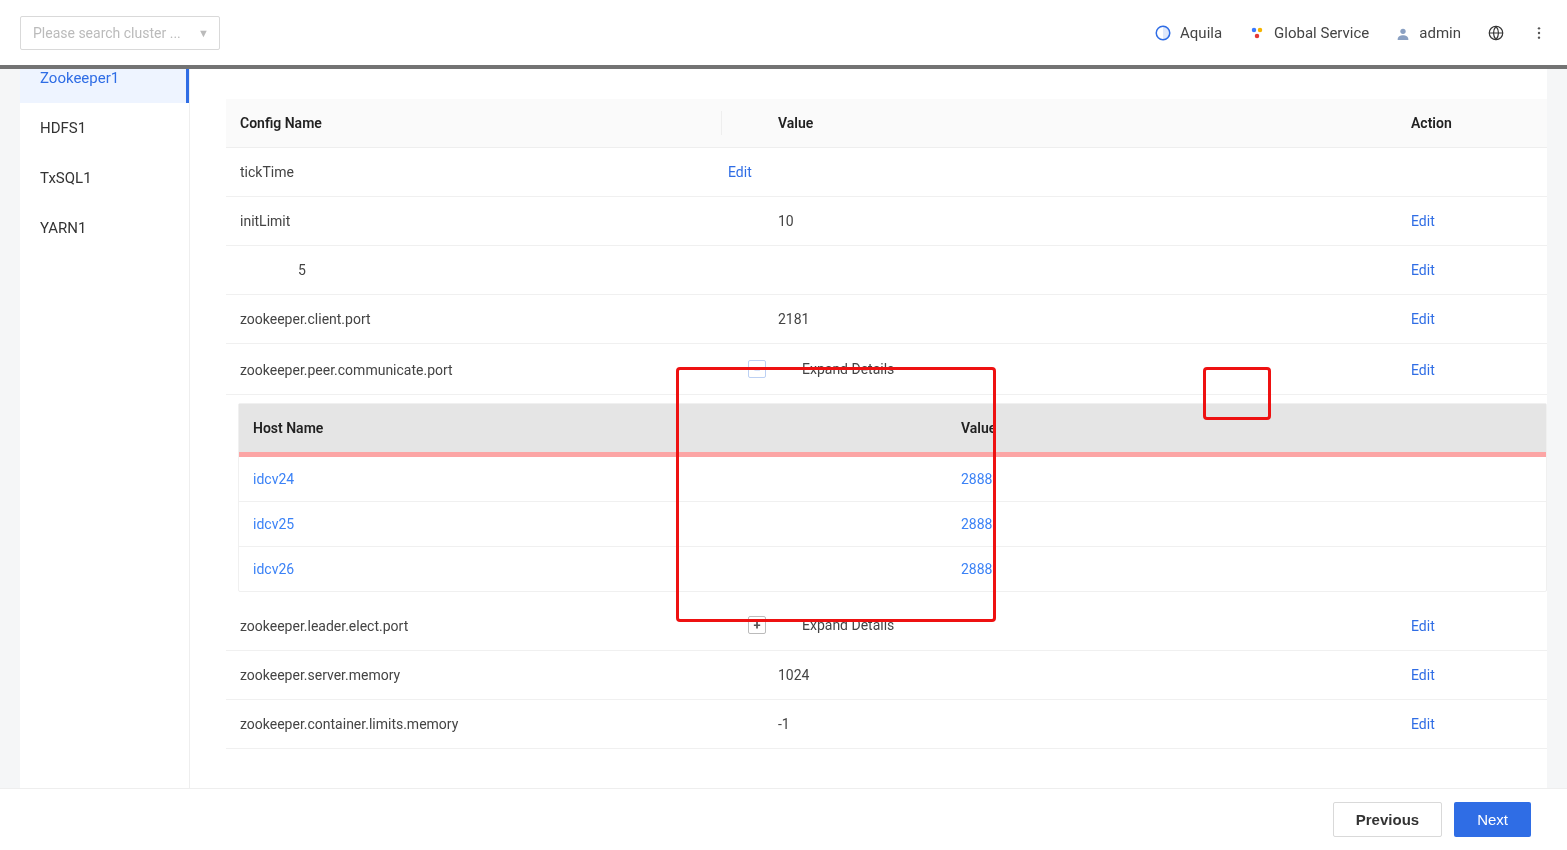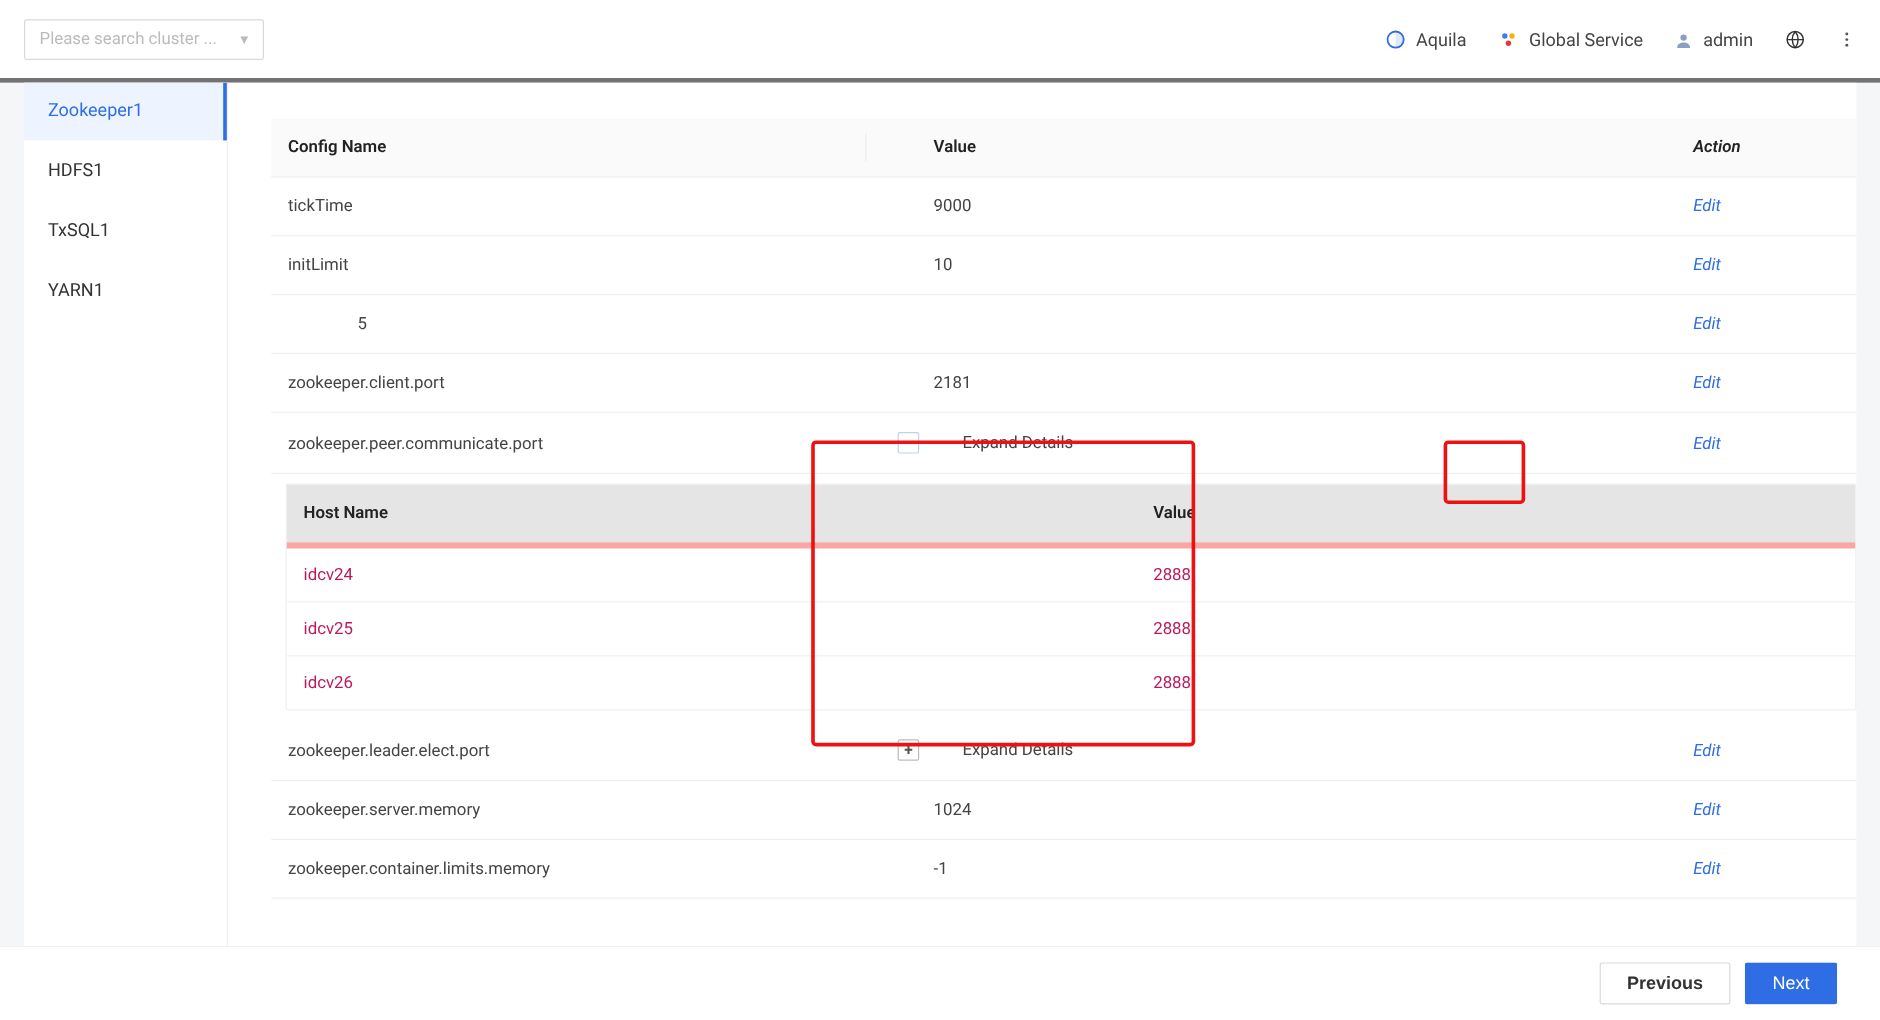--- a/index.html
+++ b/index.html
@@ -10,41 +10,41 @@
     .search-cluster { width: 200px; height: 34px; border: 1px solid #d9d9d9; border-radius: 2px; padding: 0 28px 0 12px; color: #bbb; display: flex; align-items: center; position: relative; font-size: 14px; }
     .search-cluster-chevron { position: absolute; right: 10px; top: 50%; transform: translateY(-50%); font-size: 11px; color: #bbb; }
     .header-right { margin-left: auto; display: flex; align-items: center; gap: 26px; }
     .header-item { display: flex; align-items: flex-end; gap: 8px; color: #444; font-size: 15px; }
     .icon { display: inline-flex; align-items: center; justify-content: center; }
     
     
     .app-body { display: flex; background: #f5f6f7; min-height: 760px; padding: 0 20px 20px 20px; }
     .sidebar { width: 170px; background: #fff; border-right: 1px solid #eee; }
     .sidebar-item { padding: 16px 20px; cursor: pointer; color: #333; font-size: 15px; }
-    .sidebar-item.active { color: #2f6de5; background: #eef4ff; border-right: 3px solid #2f6de5; padding-top: 14px; }
+    .sidebar-item.active { color: #2f6de5; background: #eef4ff; border-right: 3px solid #2f6de5; padding-top: 0; }
     
     .main { flex: 1; padding: 0 0 0 36px; background: #fff; }
     
     
     .config-table { width: 100%; margin-top: 30px; }
     .thead-row { display: flex; background: #fafafa; font-weight: 600; color: #222; padding: 16px 14px; border-bottom: 1px solid #eee; position: relative; }
     .thead-row .divider { position: absolute; left: 495px; top: 12px; bottom: 12px; width: 1px; background: #eee; }
     .trow { display: flex; padding: 16px 14px; border-bottom: 1px solid #f0f0f0; align-items: flex-end; color: #444; }
     .col-name { width: 480px; }
     .col-value { flex: 1; padding-left: 58px; display: flex; align-items: center; gap: 24px; }
-    .col-action { width: 130px; padding-left: 8px; font-style: italic; }
+    .col-action { width: 130px; padding-left: 8px; }
     .edit-link { color: #2f6de5; }
     
     .expand-toggle { width: 18px; height: 18px; border: 1px solid #bcd0f3; border-radius: 2px; display: flex; align-items: center; justify-content: center; color: #2f6de5; font-size: 13px; font-weight: bold; margin-left: -30px; margin-right: 12px; }
     .expand-toggle.plain { border-color: #bbb; color: #555; }
     
     
     .host-table { margin: 8px 0 8px 12px; border: 1px solid #f0f0f0; border-radius: 2px; }
     .host-thead { display: flex; background: #e5e5e5; padding: 16px 14px; font-weight: 600; color: #222; border-bottom: 5px solid #fca5a5; }
-    .host-row { display: flex; padding: 14px 14px; border-bottom: 1px solid #f0f0f0; color: #be185d; }
+    .host-row { display: flex; padding: 14px 14px; border-bottom: 1px solid #f0f0f0; color: #3b82f6; }
     .host-row:last-child { border-bottom: none; }
     .hcol-name { width: 700px; }
     .hcol-value { flex: 1; padding-left: 8px; }
     
     
     .highlight-box { border: 3px solid #e11; position: absolute; pointer-events: none; z-index: 5; border-radius: 4px; }
     
     
     .footer-bar { position: fixed; bottom: 0; left: 0; right: 0; height: 62px; background: #fff; border-top: 1px solid #eee; display: flex; align-items: center; justify-content: flex-end; padding: 0 36px; gap: 12px; }
     .btn { padding: 8px 22px; border-radius: 2px; font-size: 15px; cursor: pointer; border: 1px solid transparent; }
@@ -126,21 +126,20 @@
     <div class="config-table">
       <div class="thead-row">
         <div class="col-name">Config Name</div>
         <div class="divider"></div>
         <div class="col-value">Value</div>
         <div class="col-action">Action</div>
       </div>
 
       <div class="trow">
         <div class="col-name">tickTime</div>
-        <div class="col-value">9000</div>
         <div class="col-action"><span class="edit-link">Edit</span></div>
       </div>
 
       <div class="trow">
         <div class="col-name">initLimit</div>
         <div class="col-value">10</div>
         <div class="col-action"><span class="edit-link">Edit</span></div>
       </div>
 
       <div class="trow">

